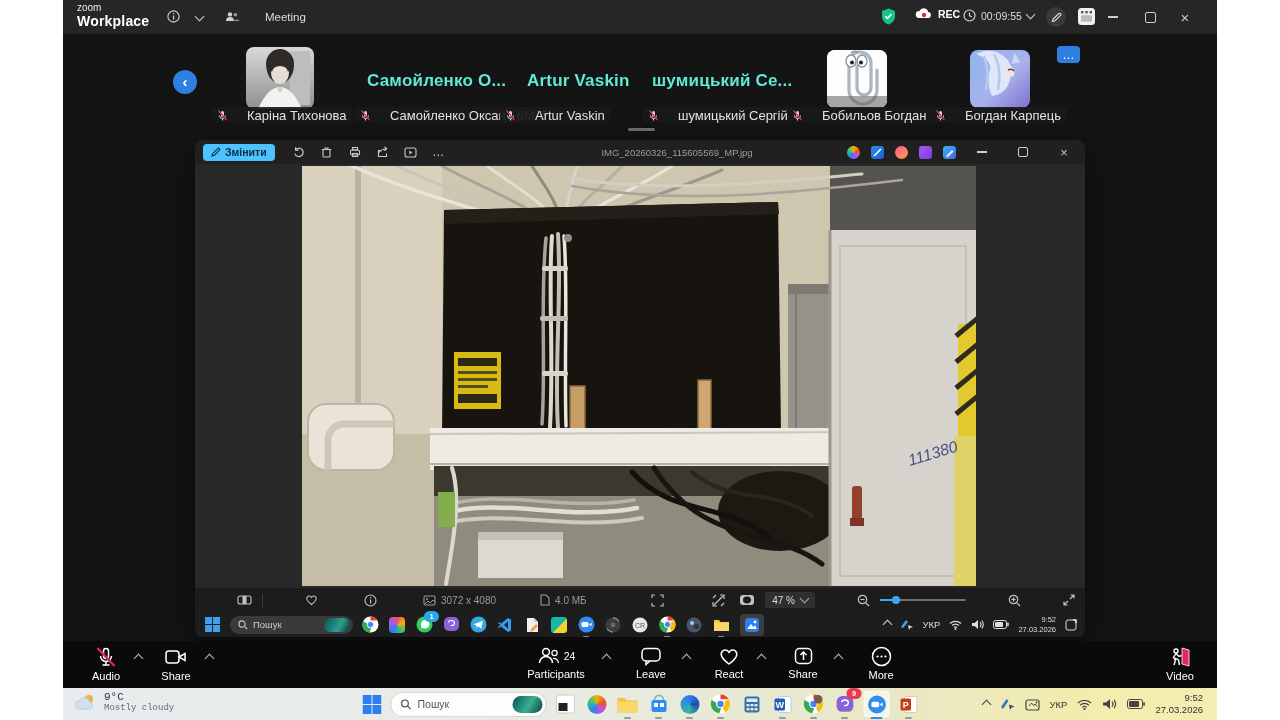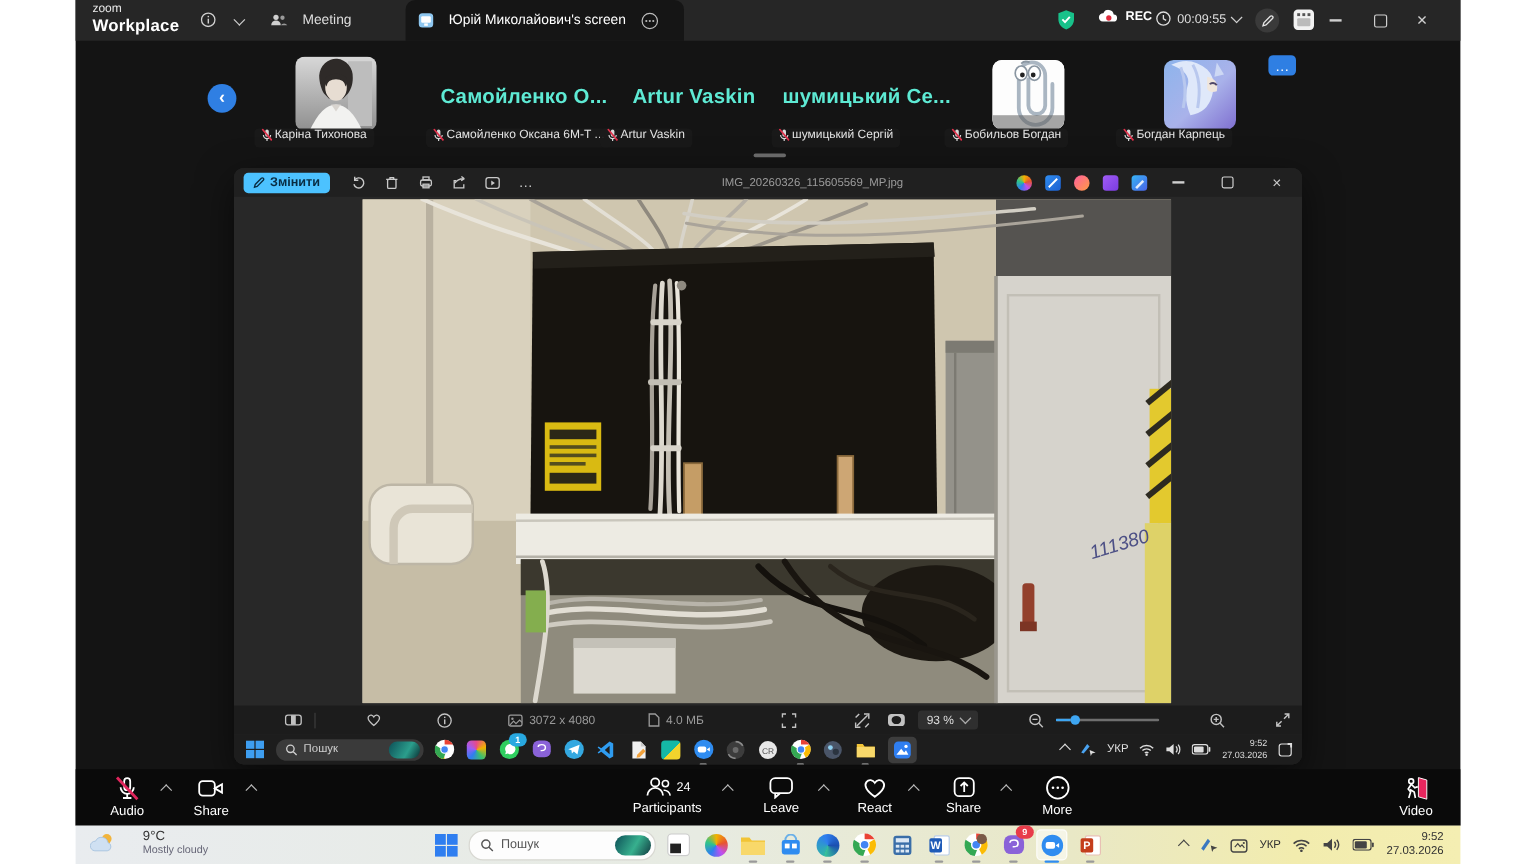--- a/index.html
+++ b/index.html
@@ -7,40 +7,40 @@
   .abs{position:absolute;}
   .screen{position:absolute;left:63px;top:0;width:1154px;height:720px;}
 
   
   .zoom-win{position:absolute;left:0;top:0;width:1154px;height:688px;background:#141414;}
   .ztitle{position:absolute;left:0;top:0;width:1154px;height:34px;background:#262626;color:#e6e6e6;}
   .zlogo{position:absolute;left:14px;top:3px;line-height:1.05;color:#fff;}
   .zlogo .s{font-size:10px;display:block;color:#e8e8e8;}
   .zlogo .b{font-size:14px;font-weight:700;display:block;letter-spacing:.2px;}
   .ticon{position:absolute;top:8px;color:#cfcfcf;font-size:12px;}
-  .ztab{position:absolute;top:0;height:34px;display:flex;align-items:center;gap:12px;color:#ddd;font-size:11.5px;padding:0 10px;}
+  .ztab{position:absolute;top:0;height:34px;display:flex;align-items:center;gap:25px;color:#ddd;font-size:11.5px;padding:0 10px;}
   .ztab.active{background:#151515;border-radius:8px 8px 0 0;color:#fff;}
   .chev{display:inline-block;width:6px;height:6px;border-right:1.5px solid #cfcfcf;border-bottom:1.5px solid #cfcfcf;}
   .chev.down{transform:rotate(45deg);}
   .chev.up{transform:rotate(225deg);}
   .winbtn{position:absolute;top:0;width:30px;height:34px;display:flex;align-items:center;justify-content:center;color:#cfcfcf;font-size:13px;}
   .minbar{width:10px;height:1.5px;background:#cfcfcf;}
   .restore{width:9px;height:9px;border:1.2px solid #cfcfcf;border-radius:2px;position:relative;}
   .rec{position:absolute;top:8px;display:flex;align-items:center;gap:5px;color:#fff;font-size:10.5px;font-weight:700;}
   .timer{position:absolute;top:9px;display:flex;align-items:center;gap:5px;color:#ddd;font-size:10.5px;font-weight:400;}
 
   
   .navbtn{position:absolute;width:24px;height:24px;border-radius:50%;background:#2f7fe3;color:#fff;
     display:flex;align-items:center;justify-content:center;font-size:15px;font-weight:700;padding-bottom:1px;box-sizing:border-box;}
   .morebtn{position:absolute;width:23px;height:17px;border-radius:4px;background:#2f7fe3;color:#fff;
     display:flex;align-items:center;justify-content:center;font-size:12px;line-height:0;}
   .vtile{position:absolute;border-radius:8px;overflow:hidden;}
   .bigname{position:absolute;color:#5eead4;font-size:17px;font-weight:700;white-space:nowrap;letter-spacing:.2px;}
-  .pill{position:absolute;height:16px;background:rgba(26,26,26,.92);border-radius:4px;display:flex;align-items:flex-start;
-    gap:2px;padding:0 6px;color:#e3e3e3;font-size:10px;white-space:nowrap;}
+  .pill{position:absolute;height:16px;background:rgba(26,26,26,.92);border-radius:4px;display:flex;align-items:center;
+    gap:20px;padding:0 6px;color:#e3e3e3;font-size:13px;white-space:nowrap;}
   .pagedash{position:absolute;width:27px;height:3px;border-radius:2px;background:#6e6e6e;}
 
   
   .photos-win{position:absolute;left:132px;top:140px;width:890px;height:497px;background:#272727;border-radius:8px;
     overflow:hidden;box-shadow:0 10px 30px rgba(0,0,0,.55);}
   .ptitle{position:absolute;left:0;top:0;width:890px;height:24px;background:#202020;display:flex;align-items:center;}
   .editbtn{margin-left:8px;height:17px;background:#4cc2ff;border-radius:4px;display:flex;align-items:center;gap:4px;
     padding:0 8px;color:#092c42;font-size:10.5px;font-weight:700;}
   .pti{width:28px;height:24px;display:flex;align-items:center;justify-content:center;color:#c9c9c9;}
   .fname{position:absolute;left:0;width:964px;text-align:center;top:7px;font-size:9.5px;color:#9b9b9b;pointer-events:none;}
@@ -70,21 +70,21 @@
 
   
   .zctrl{position:absolute;left:0;top:641px;width:1154px;height:47px;background:#0a0a0a;color:#fff;}
   .cbl{position:absolute;top:5px;width:56px;display:flex;flex-direction:column;align-items:center;gap:2px;}
   .cbl .lab{font-size:11px;color:#fff;}
   .cchev{position:absolute;top:14px;}
 
   
   .dtask{position:absolute;left:0;top:688px;width:1154px;height:32px;
     background:linear-gradient(90deg,#e9ecef 0%,#e7ebe2 45%,#e9e8c6 72%,#f2ecae 88%,#f4eeb2 100%);}
-  .weather{position:absolute;left:12px;top:3px;display:flex;align-items:center;gap:22px;color:#444;}
+  .weather{position:absolute;left:12px;top:3px;display:flex;align-items:center;gap:7px;color:#444;font-family:Liberation Mono, monospace;}
   .weather .t{font-size:11px;color:#333;}
   .weather .d{font-size:9px;color:#667;}
   .dcenter{position:absolute;left:577px;top:0;transform:translateX(-50%);height:32px;display:flex;align-items:center;gap:7px;}
   .dico{width:24px;height:24px;display:flex;align-items:center;justify-content:center;position:relative;flex:none;}
   .dico .runbar{bottom:-3px;width:7px;background:#9a9a9a;}
   .dsearch{width:142px;height:23px;background:#fdfdfd;border:1px solid #d8d8d2;border-radius:12px;display:flex;align-items:center;
     gap:6px;padding:0 3px 0 9px;color:#555;font-size:10.5px;flex:none;}
   .dsearch .img{margin-left:auto;width:30px;height:17px;border-radius:9px;background:linear-gradient(120deg,#0d4f57,#37b08e 55%,#123a40);}
   .dtray{position:absolute;right:14px;top:0;height:32px;display:flex;align-items:center;gap:10px;color:#333;}
   .dclock{text-align:right;font-size:9.5px;line-height:1.3;color:#333;}
@@ -112,34 +112,20 @@
       </div>
       <span class="chev down abs" style="left:133px;top:13px"></span>
       <div class="ztab" style="left:152px">
         <svg width="15" height="12" viewBox="0 0 15 12">
             <circle cx="5" cy="3.4" r="2.2" fill="#cfcfcf"></circle>
             <circle cx="10.4" cy="3.8" r="1.8" fill="#9a9a9a"></circle>
             <path d="M1,10 a4,4 0 0 1 8,0 z" fill="#cfcfcf"></path>
             <path d="M9,10 a3.2,3.2 0 0 1 5.4,0 z" fill="#9a9a9a"></path>
           </svg>
         <span>Meeting</span>
-      </div>
-      <div class="ztab active" style="left:275px;width:212px">
-        <svg width="14" height="14" viewBox="0 0 14 14">
-            <rect x="1" y="1" width="12" height="12" rx="3" fill="#8ec7f0"></rect>
-            <rect x="3" y="3.5" width="8" height="5.5" rx="1" fill="#fff"></rect>
-            <rect x="5.5" y="9.5" width="3" height="2" fill="#fff"></rect>
-          </svg>
-        <span>Юрій Миколайович's screen</span>
-        <svg width="15" height="15" viewBox="0 0 15 15">
-            <circle cx="7.5" cy="7.5" r="6.4" fill="none" stroke="#bbb" stroke-width="1"></circle>
-            <circle cx="4.6" cy="7.5" r=".9" fill="#bbb"></circle>
-            <circle cx="7.5" cy="7.5" r=".9" fill="#bbb"></circle>
-            <circle cx="10.4" cy="7.5" r=".9" fill="#bbb"></circle>
-          </svg>
       </div>
       <div class="abs" style="left:818px;top:8px">
         <svg width="15" height="17" viewBox="0 0 15 17">
             <path d="M7.5,0.5 L14,3 V8 c0,4.4 -3,7.3 -6.5,8.5 C4,15.3 1,12.4 1,8 V3 Z" fill="#18c18a"></path>
             <path d="M4.3,8.2 l2.2,2.2 4-4.4" stroke="#fff" stroke-width="1.6" fill="none"></path>
           </svg>
       </div>
       <div class="rec" style="left:852px">
         <svg width="18" height="12" viewBox="0 0 18 12">
             <path d="M4,10 a3.5,3.5 0 0 1 .5,-7 a4.5,4.5 0 0 1 8.6,1 a3,3 0 0 1 -.4,6 z" fill="#fff"></path>
@@ -515,21 +501,21 @@
         </div>
 
         <div style="margin-left:auto;display:flex;align-items:center;gap:10px;padding-right:10px">
           <div class="iicon">
             <svg width="16" height="12" viewBox="0 0 16 12">
                 <rect x="1" y="1" width="14" height="10" rx="3" fill="#c2c2c2"></rect>
                 <ellipse cx="8" cy="6" rx="4" ry="3.4" fill="#1c1c1c"></ellipse>
               </svg>
           </div>
           <div class="zoompill">
-            <span>93 %</span>
+            <span>47 %</span>
             <span class="chev down" style="margin-top:-3px;border-color:#aaa"></span>
           </div>
           <div class="iicon">
             <svg width="13" height="13" viewBox="0 0 13 13">
                 <circle cx="5.5" cy="5.5" r="4.2" fill="none" stroke="#c2c2c2" stroke-width="1.2"></circle>
                 <line x1="8.8" y1="8.8" x2="12" y2="12" stroke="#c2c2c2" stroke-width="1.2"></line>
                 <line x1="3.4" y1="5.5" x2="7.6" y2="5.5" stroke="#c2c2c2" stroke-width="1.2"></line>
               </svg>
           </div>
           <div class="slider">

